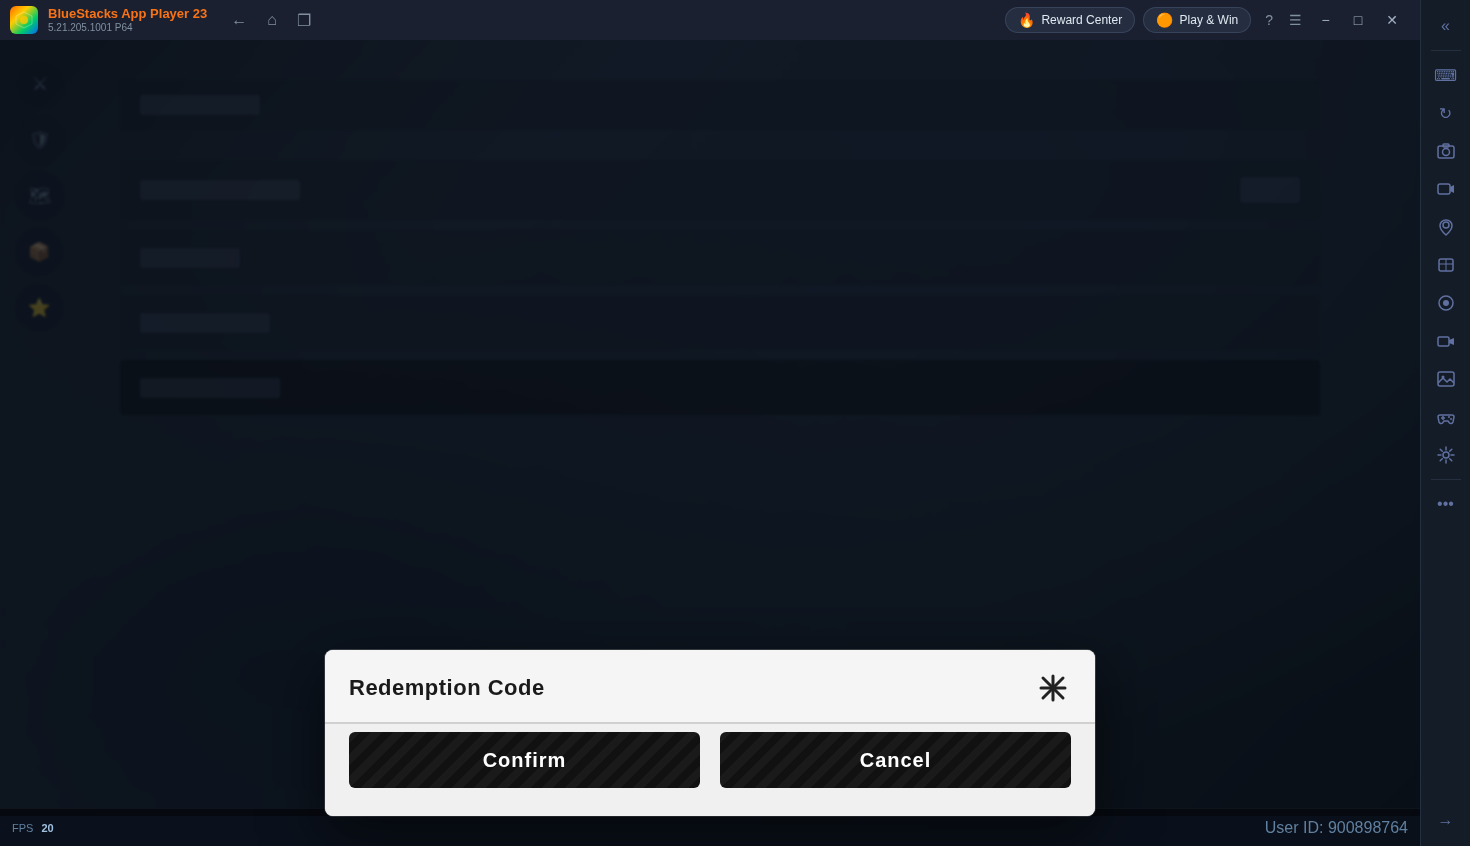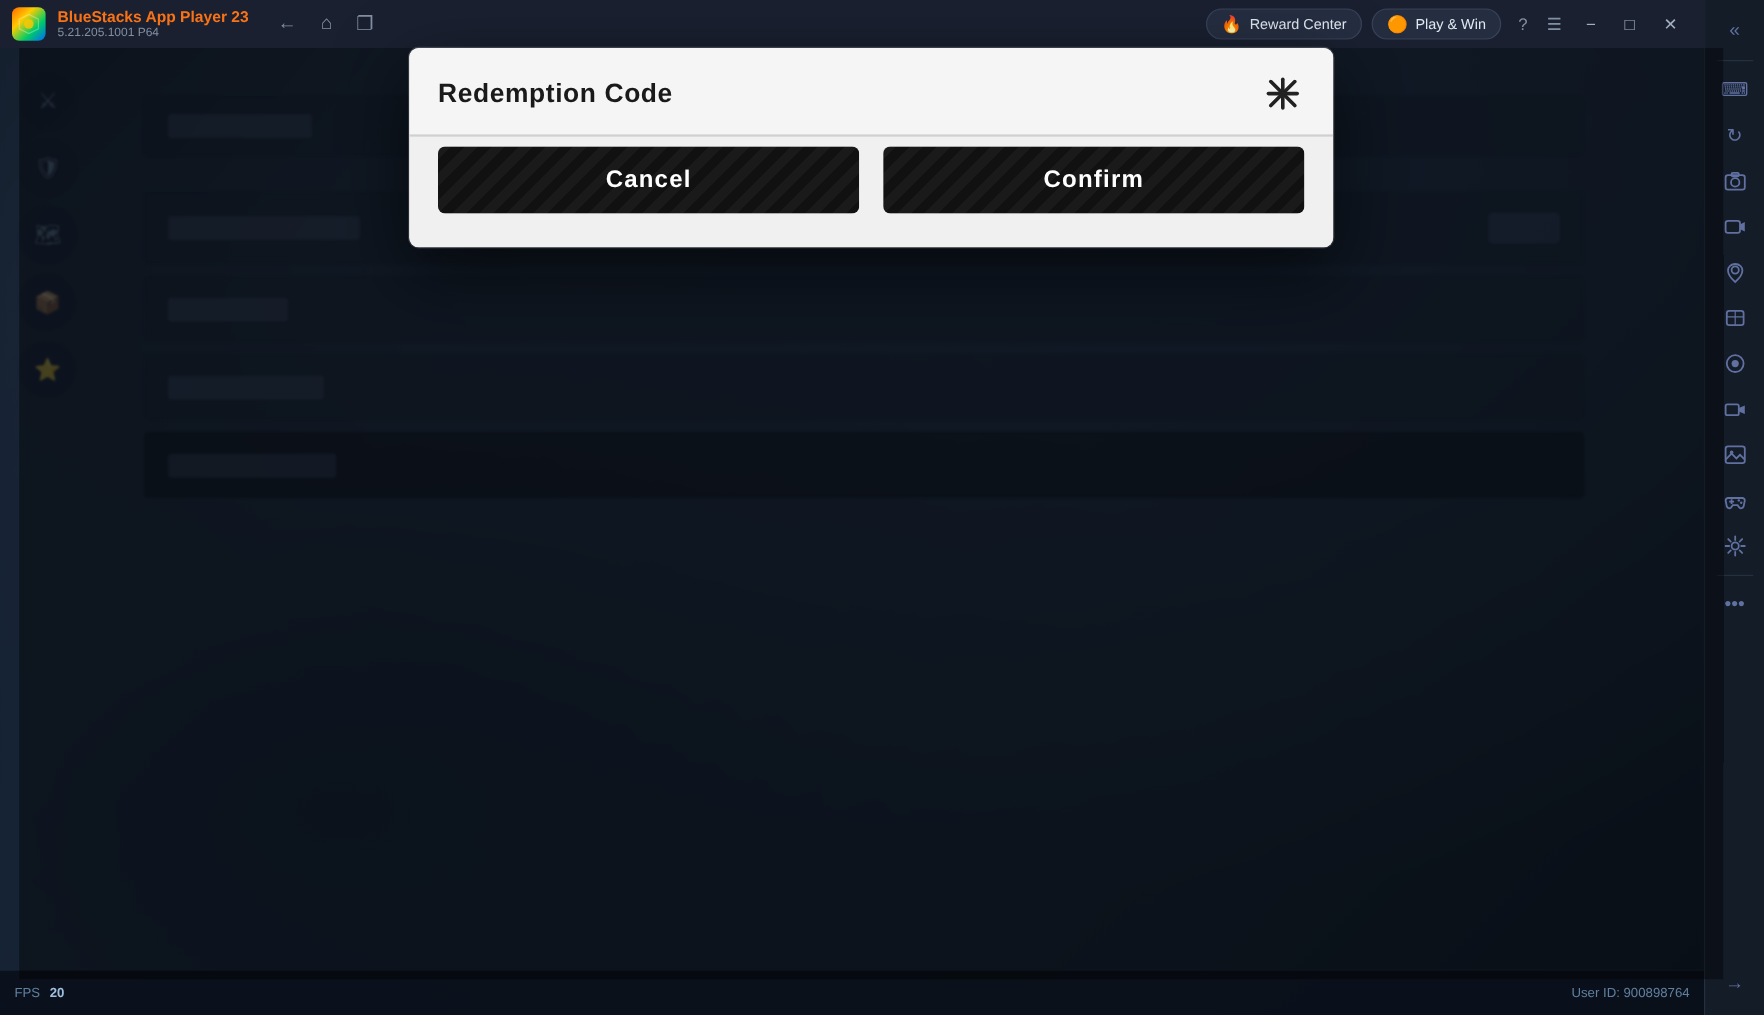--- a/index.html
+++ b/index.html
@@ -245,21 +245,21 @@
     .fps-value {
       color: #a0c0e0;
       font-size: 11px;
       font-weight: bold;
     }
 
     .bottombar-spacer { flex: 1; }
 
     .user-id {
       color: #6080a0;
-      font-size: 11px;
+      font-size: 16px;
     }
 
     
     .blurred-menu {
       position: absolute;
       top: 40px;
       left: 120px;
       width: 1200px;
       opacity: 0.5;
       filter: blur(1px);
@@ -294,24 +294,23 @@
 
     
     .modal-overlay {
       position: absolute;
       top: 40px;
       left: 0;
       width: 1420px;
       height: 776px;
       background: rgba(0,0,0,0.4);
       display: flex;
-      align-items: flex-start;
+      align-items: flex-end;
       justify-content: center;
       z-index: 20;
-      margin-left: 16px;
     }
 
     
     .dialog {
       width: 770px;
       background: linear-gradient(180deg, #f0f0f0 0%, #e8e8e8 100%);
       border-radius: 8px;
       box-shadow: 0 20px 60px rgba(0,0,0,0.6), 0 0 0 1px rgba(255,255,255,0.2);
       overflow: hidden;
       position: relative;
@@ -556,22 +555,22 @@
             <line x1="24" y1="4" x2="4" y2="24" stroke="#222" stroke-width="3" stroke-linecap="round"></line>
             <line x1="14" y1="2" x2="14" y2="26" stroke="#222" stroke-width="3" stroke-linecap="round"></line>
             <line x1="2" y1="14" x2="26" y2="14" stroke="#222" stroke-width="3" stroke-linecap="round"></line>
           </svg>
         </div>
       </button>
     </div>
 
 
     <div class="dialog-footer">
+      <button class="dialog-btn confirm-btn">Confirm</button>
       <button class="dialog-btn cancel-btn">Cancel</button>
-      <button class="dialog-btn confirm-btn">Confirm</button>
     </div>
   </div>
 </div>
 
 <div class="right-sidebar">
   <button class="sidebar-icon-btn">«</button>
   <div class="sidebar-divider"></div>
   <button class="sidebar-icon-btn">⌨</button>
   <button class="sidebar-icon-btn">↻</button>
   <button class="sidebar-icon-btn">

